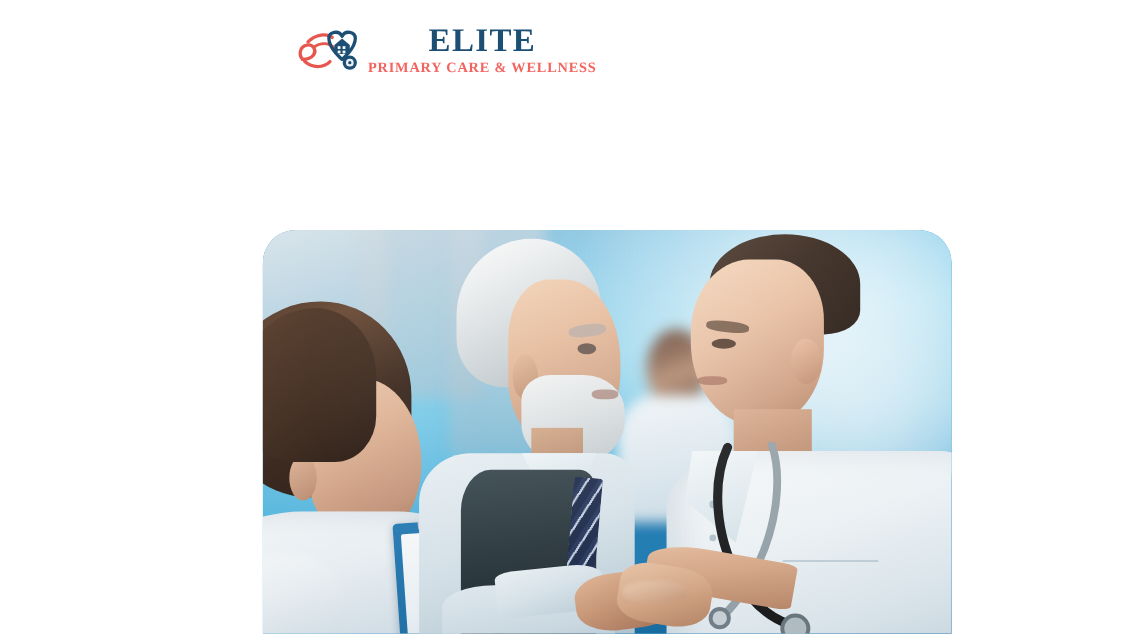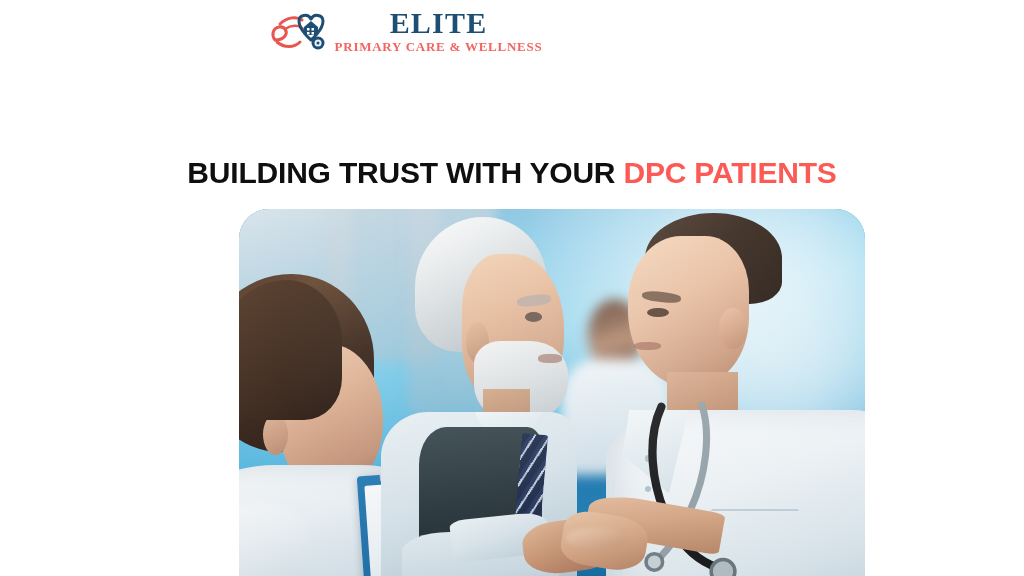--- a/index.html
+++ b/index.html
@@ -20,21 +20,21 @@
     position: relative;
     width: 1024px;
     height: 576px;
     background: #ffffff;
   }
 
   
   .brand-header {
     position: absolute;
     left: 0;
-    top: 8px;
+    top: 22px;
     width: 812px;
     display: flex;
     align-items: center;
     justify-content: center;
   }
   .brand-lockup {
     display: flex;
     align-items: center;
     gap: 9px;
   }
@@ -638,24 +638,20 @@
       </svg>
 
       <div class="brand-words">
         <div class="brand-name">ELITE</div>
         <div class="brand-tagline">PRIMARY CARE &amp; WELLNESS</div>
       </div>
 
     </div>
   </header>
 
-  <h1 class="headline">
-    <span>BUILDING TRUST WITH YOUR</span>
-    <span class="accent">DPC PATIENTS</span>
-  </h1>
 
   <figure class="hero-photo" aria-label="Doctor shaking hands with an elderly male patient while a female clinician holding a blue clipboard looks on in a bright blue medical clinic">
     <div class="scene">
 
       <div class="bg-wall"></div>
       <div class="wall-panel p1"></div>
       <div class="wall-panel p2"></div>
       <div class="wall-panel p3"></div>
 
       <div class="desk"></div>

